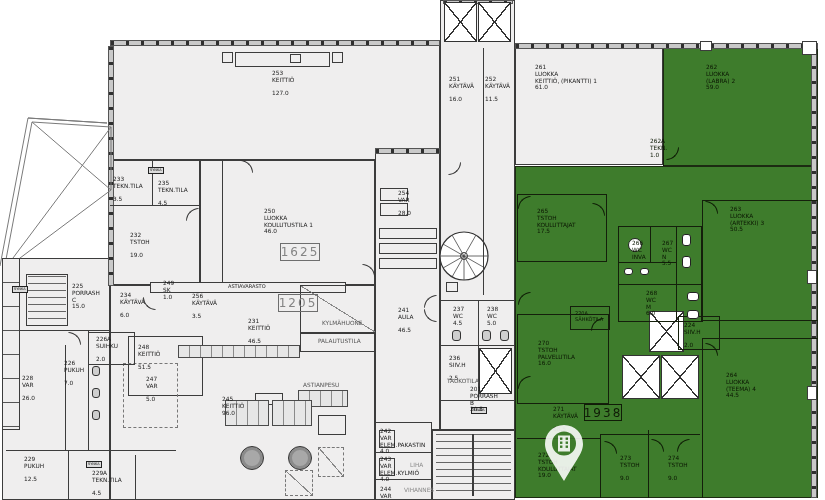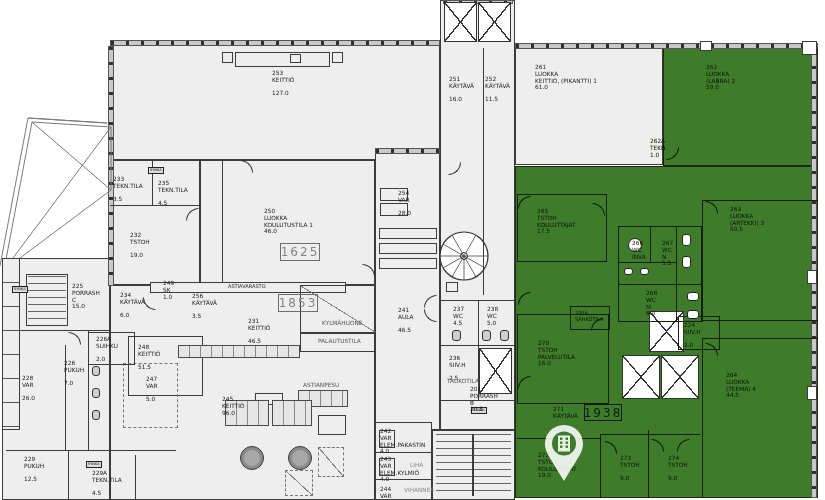--- a/index.html
+++ b/index.html
@@ -390,21 +390,21 @@
   <div class="lbl g" style="left:620px;top:455px;">273
 TSTOH
 
 9.0</div>
   <div class="lbl g" style="left:668px;top:455px;">274
 TSTOH
 
 9.0</div>
 
   <div class="unitbox" style="left:280px;top:243px;width:40px;height:18px;">1625</div>
-  <div class="unitbox" style="left:278px;top:294px;width:40px;height:18px;">1853</div>
+  <div class="unitbox" style="left:278px;top:294px;width:40px;height:18px;">1205</div>
   <div class="unitbox g" style="left:584px;top:404px;width:38px;height:17px;">1938</div>
 
   <div id="watermark">
     <svg style="position:static;" width="42" height="58" viewBox="0 0 42 58">
       <path d="M21 1 C10 1 2 9.5 2 20 C2 28.5 7.5 34 21 57 C34.5 34 40 28.5 40 20 C40 9.5 32 1 21 1 Z" fill="#ffffff"></path>
       <circle cx="21" cy="19.5" r="12" fill="#3e7c2c"></circle>
       <rect x="15" y="11.5" width="12" height="16" fill="#ffffff"></rect>
       <g fill="#3e7c2c">
         <rect x="17" y="13.5" width="2.4" height="2.4"></rect>
           <rect x="22.6" y="13.5" width="2.4" height="2.4"></rect>

